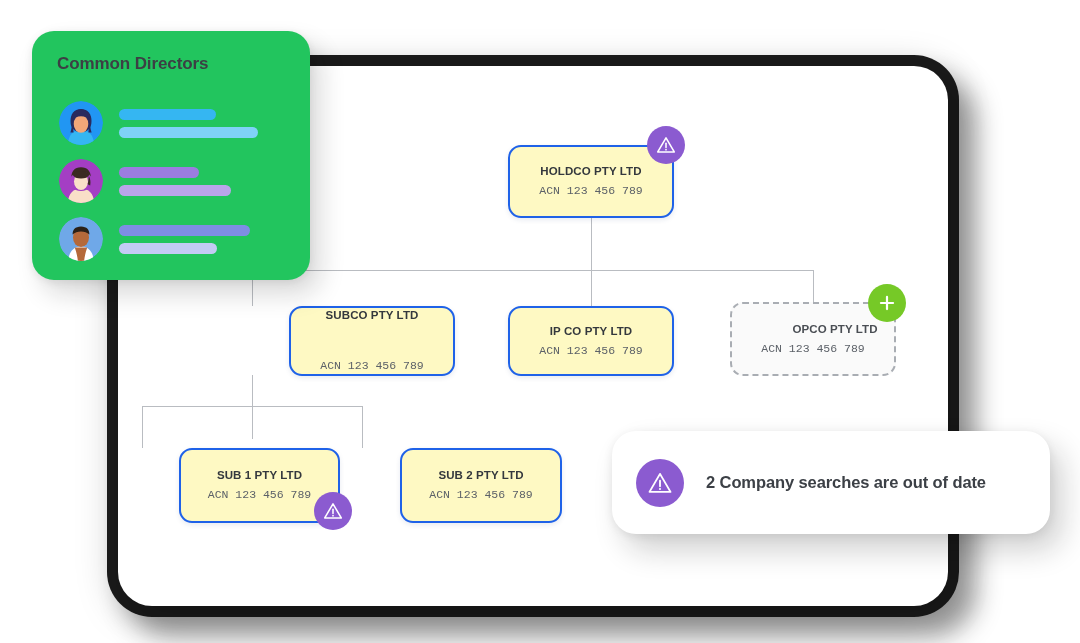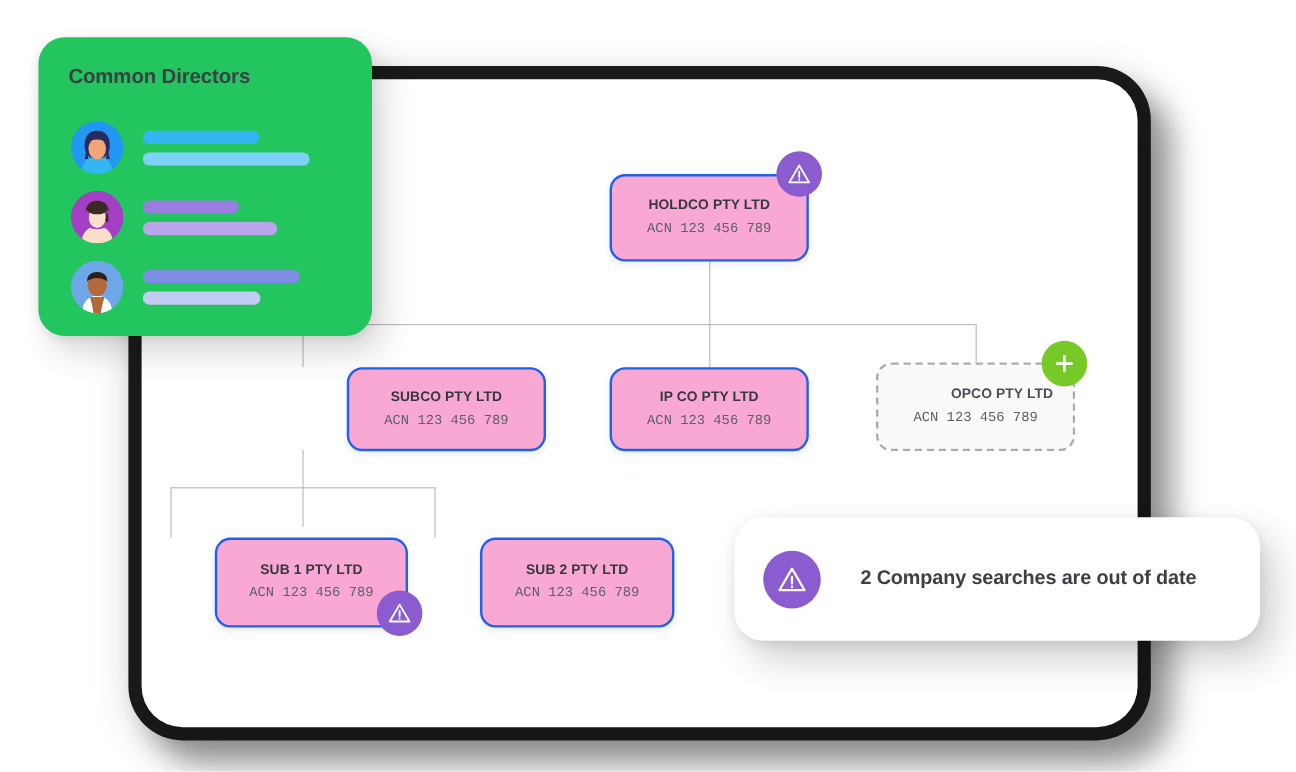--- a/index.html
+++ b/index.html
@@ -55,21 +55,21 @@
     box-sizing: border-box;
     border-radius: 13px;
     display: flex;
     flex-direction: column;
     align-items: center;
     justify-content: center;
     text-align: center;
     line-height: 1.35;
   }
   .node.solid {
-    background: #f9a8d4;
+    background: #fef9c3;
     border: 2px solid #1f62e8;
     box-shadow: 0 2px 5px rgba(30,60,120,0.10);
   }
   .node.dashed {
     background: #fafafa;
     border: 2px dashed #a9adb3;
   }
   .node .nm {
     font-size: 11.5px;
     font-weight: bold;
@@ -149,21 +149,20 @@
     width: 438px;
     height: 103px;
     background: #ffffff;
     border-radius: 24px;
     box-shadow: 12px 16px 30px rgba(20,20,20,0.20),
                 0 2px 10px rgba(0,0,0,0.08);
     display: flex;
     align-items: center;
     padding-left: 24px;
     box-sizing: border-box;
-    gap: 11px;
   }
   #toast-icon {
     width: 48px;
     height: 48px;
     border-radius: 50%;
     background: #8b5bd0;
     display: flex;
     align-items: center;
     justify-content: center;
     flex: 0 0 auto;
@@ -203,21 +202,21 @@
     <div class="badge warn" style="left:529px; top:60px;">
       <span>
         <svg width="22" height="22" viewBox="0 0 24 24" fill="none">
           <path d="M12 4.2 L21 19.6 H3 Z" stroke="#ffffff" stroke-width="1.7" stroke-linejoin="round" fill="none"></path>
           <line x1="12" y1="10" x2="12" y2="14.8" stroke="#ffffff" stroke-width="1.7" stroke-linecap="round"></line>
           <circle cx="12" cy="17.1" r="0.95" fill="#ffffff"></circle>
         </svg>
       </span>
     </div>
 
-    <div class="node solid" style="left:171px; top:240px; width:166px; height:70px;">
+    <div class="node solid" style="left:171px; top:240px; width:166px; height:70px;justify-content:space-between;">
       <div class="nm">SUBCO PTY LTD</div>
       <div class="acn">ACN 123 456 789</div>
     </div>
 
     <div class="node solid" style="left:390px; top:240px; width:166px; height:70px;">
       <div class="nm">IP CO PTY LTD</div>
       <div class="acn">ACN 123 456 789</div>
     </div>
 
     <div class="node dashed" style="left:612px; top:236px; width:166px; height:74px;">

